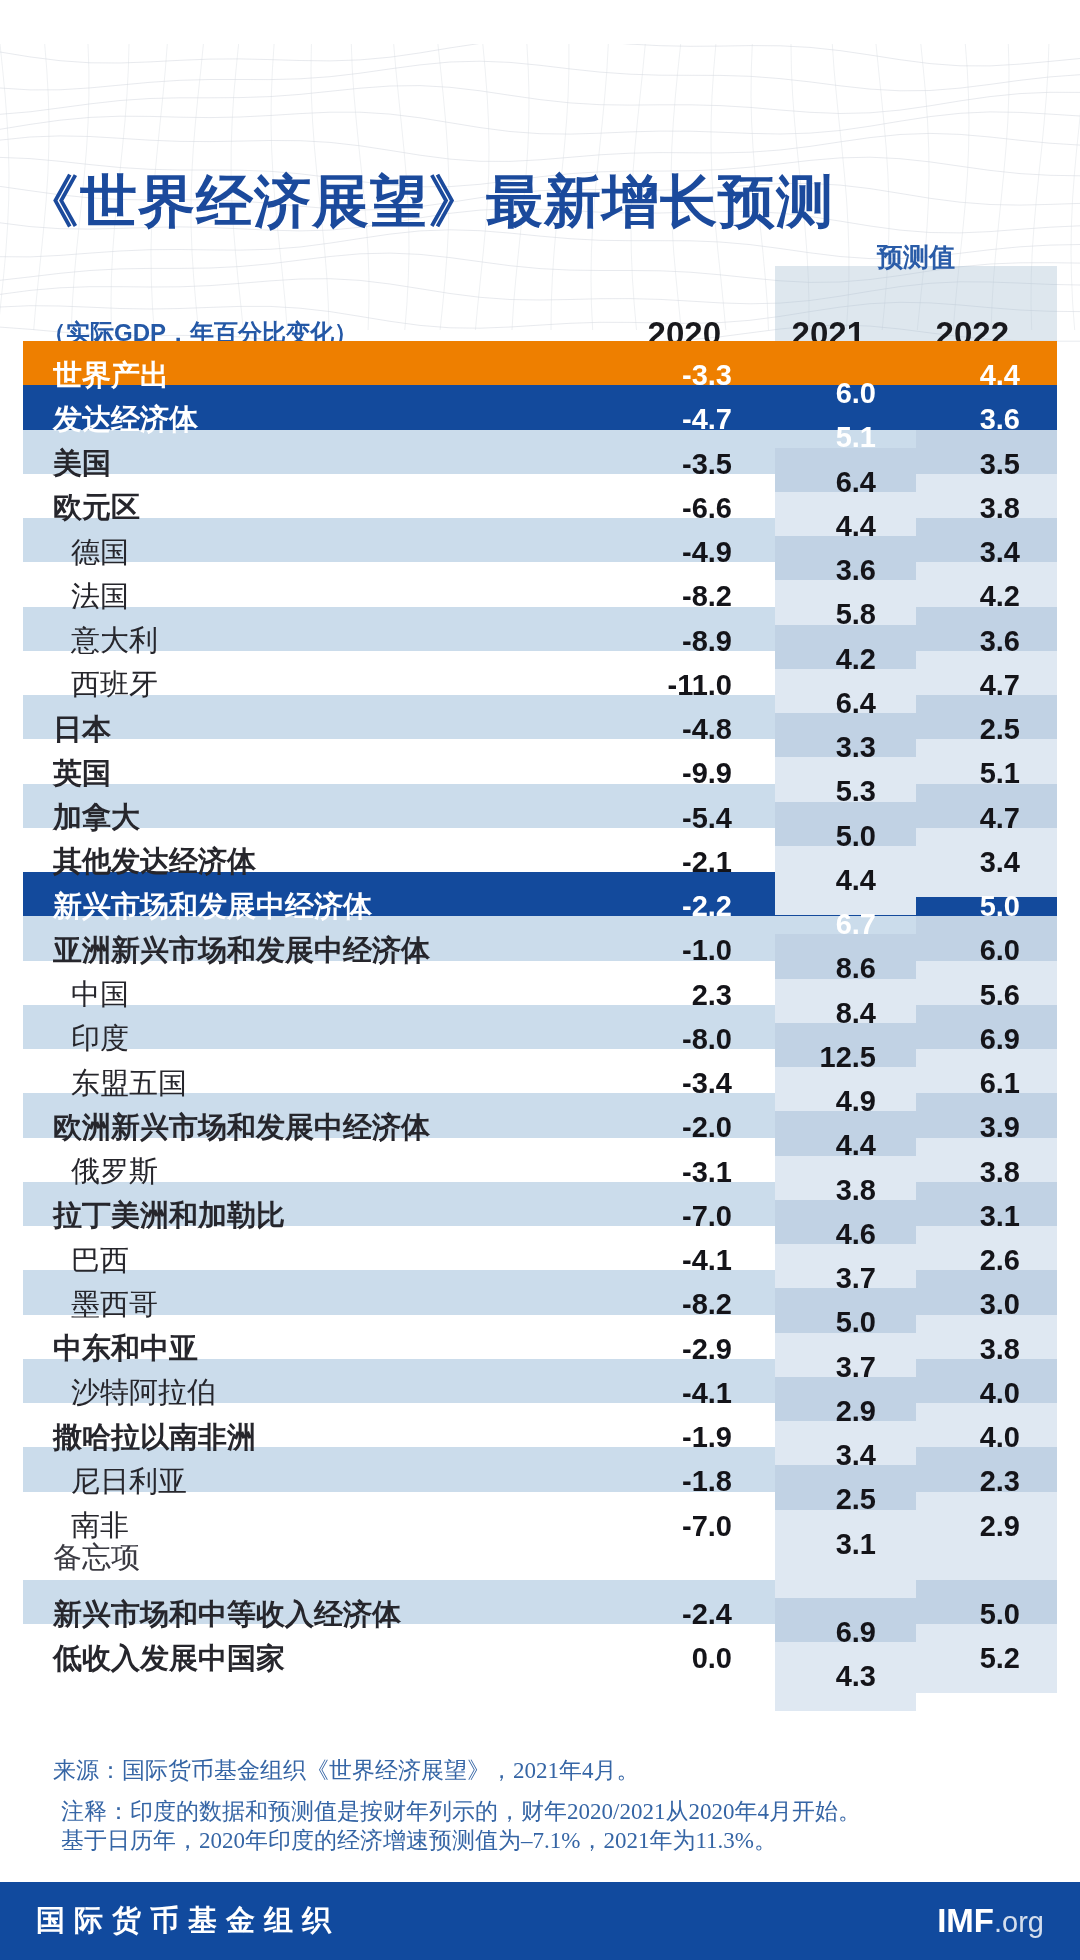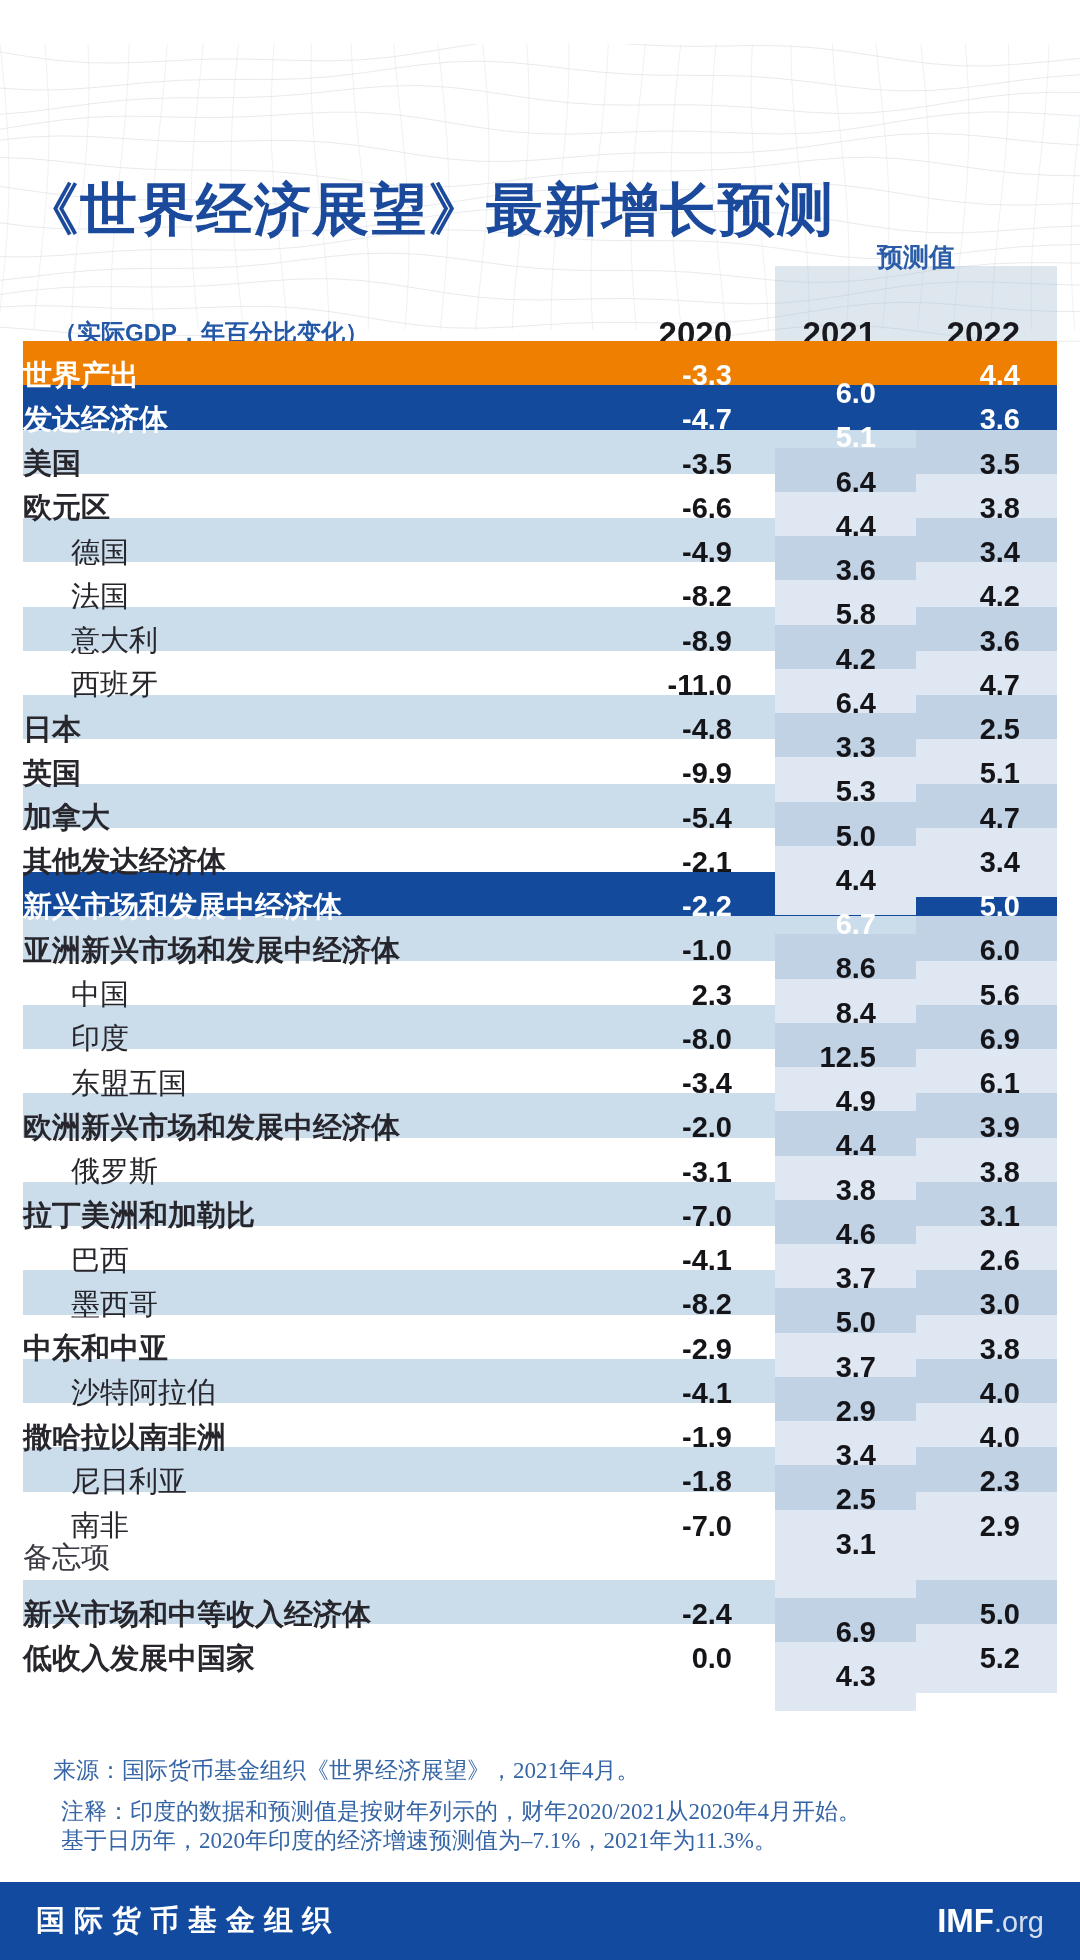--- a/index.html
+++ b/index.html
@@ -2,40 +2,40 @@
 <html style="--accent-orange: #EE7F00; --accent-blue: #134A9C; --row-light: #CBDCEB; --row-light-band: #C1D2E4; --row-white: #FFFFFF; --row-white-band: #DFE8F2; --title-blue: #1B4A9C; --subtitle-blue: #2458A6; --forecast-blue: #2A5CA8; --note-blue: #3565A5; --footer-bar: #114A9E;"><head>
 <meta charset="utf-8">
 <style>
   html,body{margin:0;padding:0;background:#ffffff;}
   body{width:1080px;height:1960px;position:relative;overflow:hidden;
        font-family:"Liberation Sans","DejaVu Sans",sans-serif;}
 
   
   #mesh{position:absolute;left:0;top:44px;width:1080px;height:304px;z-index:0;}
 
-  .title{position:absolute;left:22px;top:148px;z-index:2;
+  .title{position:absolute;left:22px;top:140px;z-index:2;
          font-size:57px;font-weight:700;letter-spacing:1px;color:var(--title-blue);margin-top:24px;}
 
   .forecast-band{position:absolute;left:775px;top:266px;width:282px;height:75px;z-index:1;
                  background:rgba(168,192,210,0.38);}
   .forecast-label{position:absolute;left:775px;top:240px;width:282px;z-index:2;
                   text-align:center;font-size:26px;font-weight:600;color:var(--forecast-blue);}
 
   .grid-cols{display:grid;grid-template-columns:1fr 152px 141px 141px;}
 
-  .table-head{position:absolute;left:23px;top:279px;width:1034px;height:40px;z-index:2;
+  .table-head{position:absolute;left:12px;top:279px;width:1034px;height:40px;z-index:2;
               align-items:end;}
   .table-head .subtitle{padding-left:30px;padding-bottom:4px;
               font-size:24px;font-weight:700;color:var(--subtitle-blue);}
   .table-head .yr{font-size:33px;font-weight:700;color:#19191d;text-align:right;}
 
   #table{position:absolute;left:23px;top:341px;width:1034px;z-index:2;}
   .row{height:44.25px;align-items:center;}
   .row .cell{height:100%;display:flex;align-items:center;}
-  .row .label{font-size:29px;color:#26262c;font-weight:400;}
+  .row .label{font-size:29px;color:#26262c;font-weight:400;padding-left:30px;}
   .row.indent .label{padding-left:48px;}
   .row.bold .label{font-weight:700;}
   .row .v{font-size:29px;font-weight:700;color:#141419;justify-content:flex-end;}
   .v1{padding-right:43px;}
   .v2{padding-right:40px;margin-top:36px;}
   .v3{padding-right:37px;}
   .row.light{background:var(--row-light);}
   .row.light .v2,.row.light .v3{background:var(--row-light-band);}
   .row.white{background:var(--row-white);}
   .row.white .v2,.row.white .v3{background:var(--row-white-band);}

